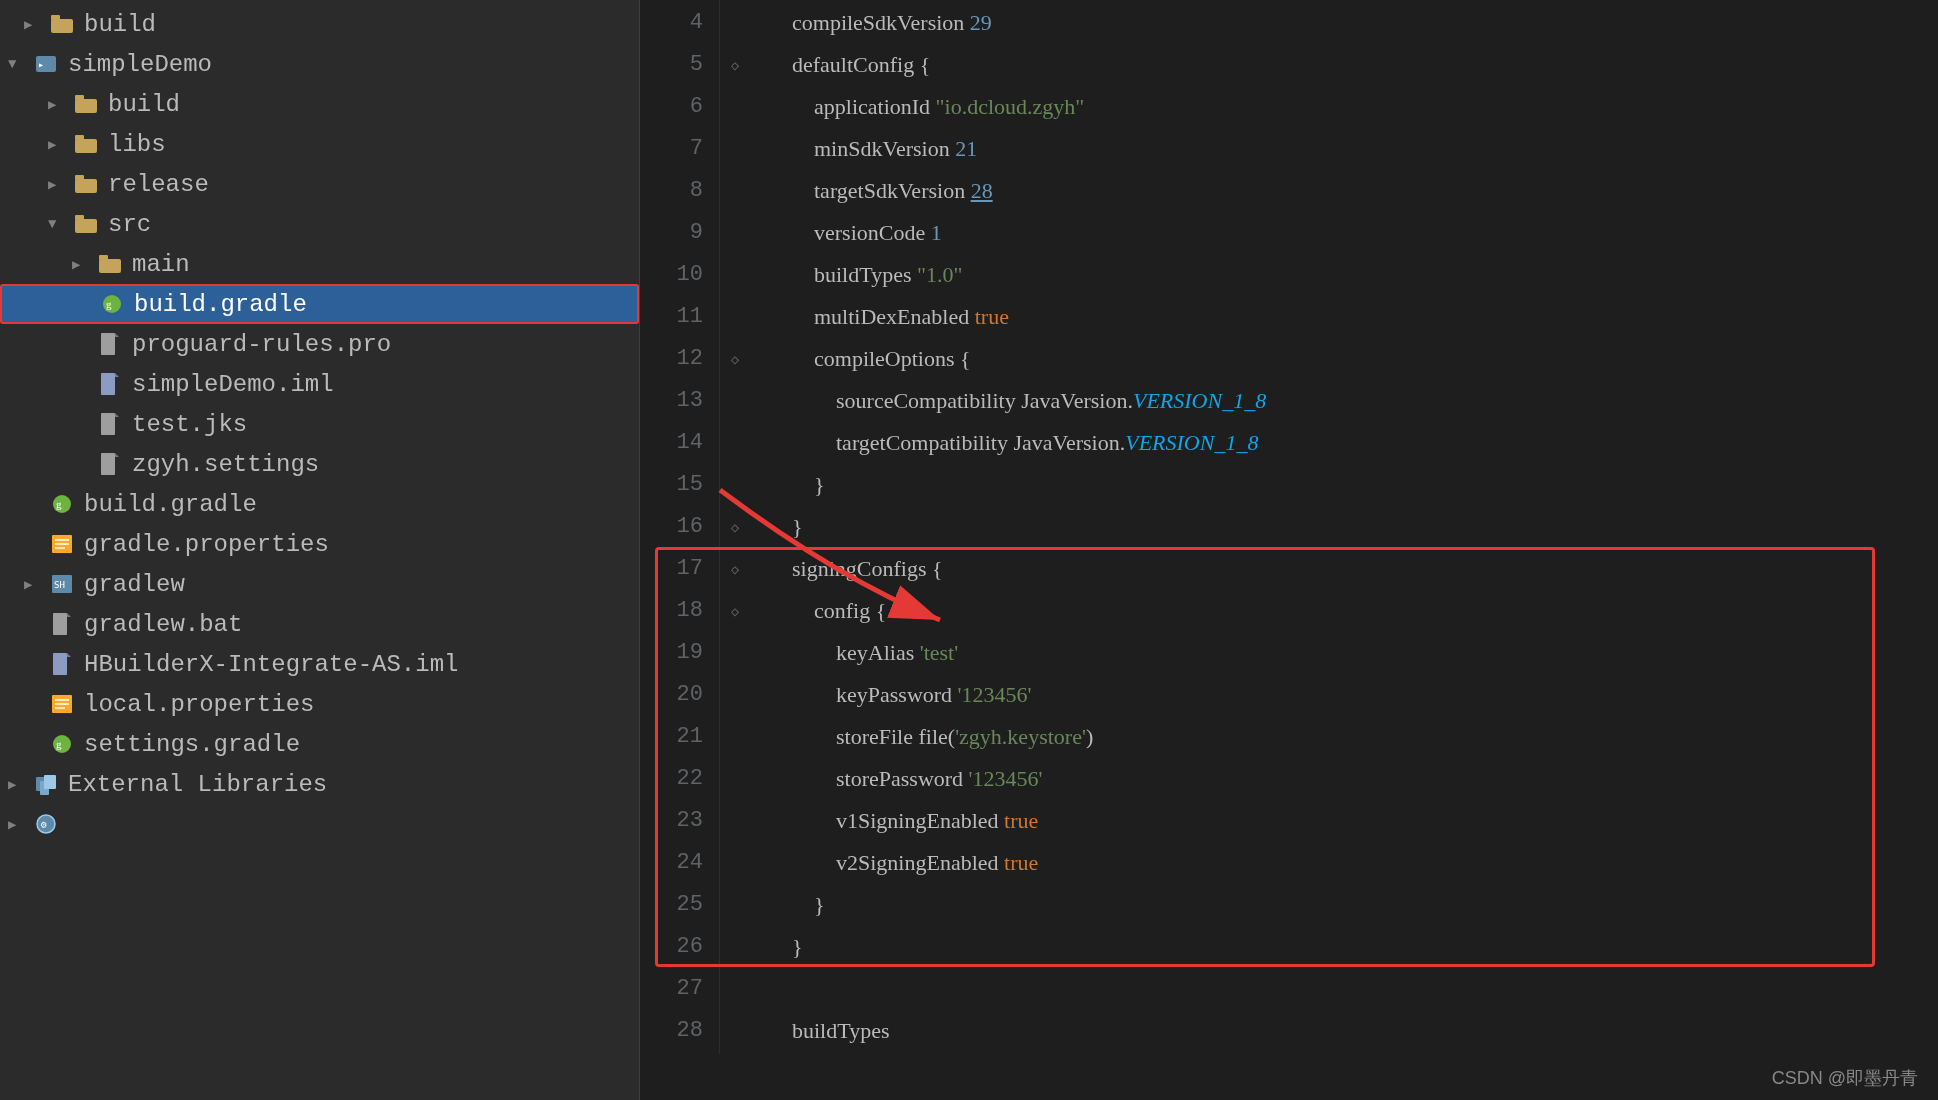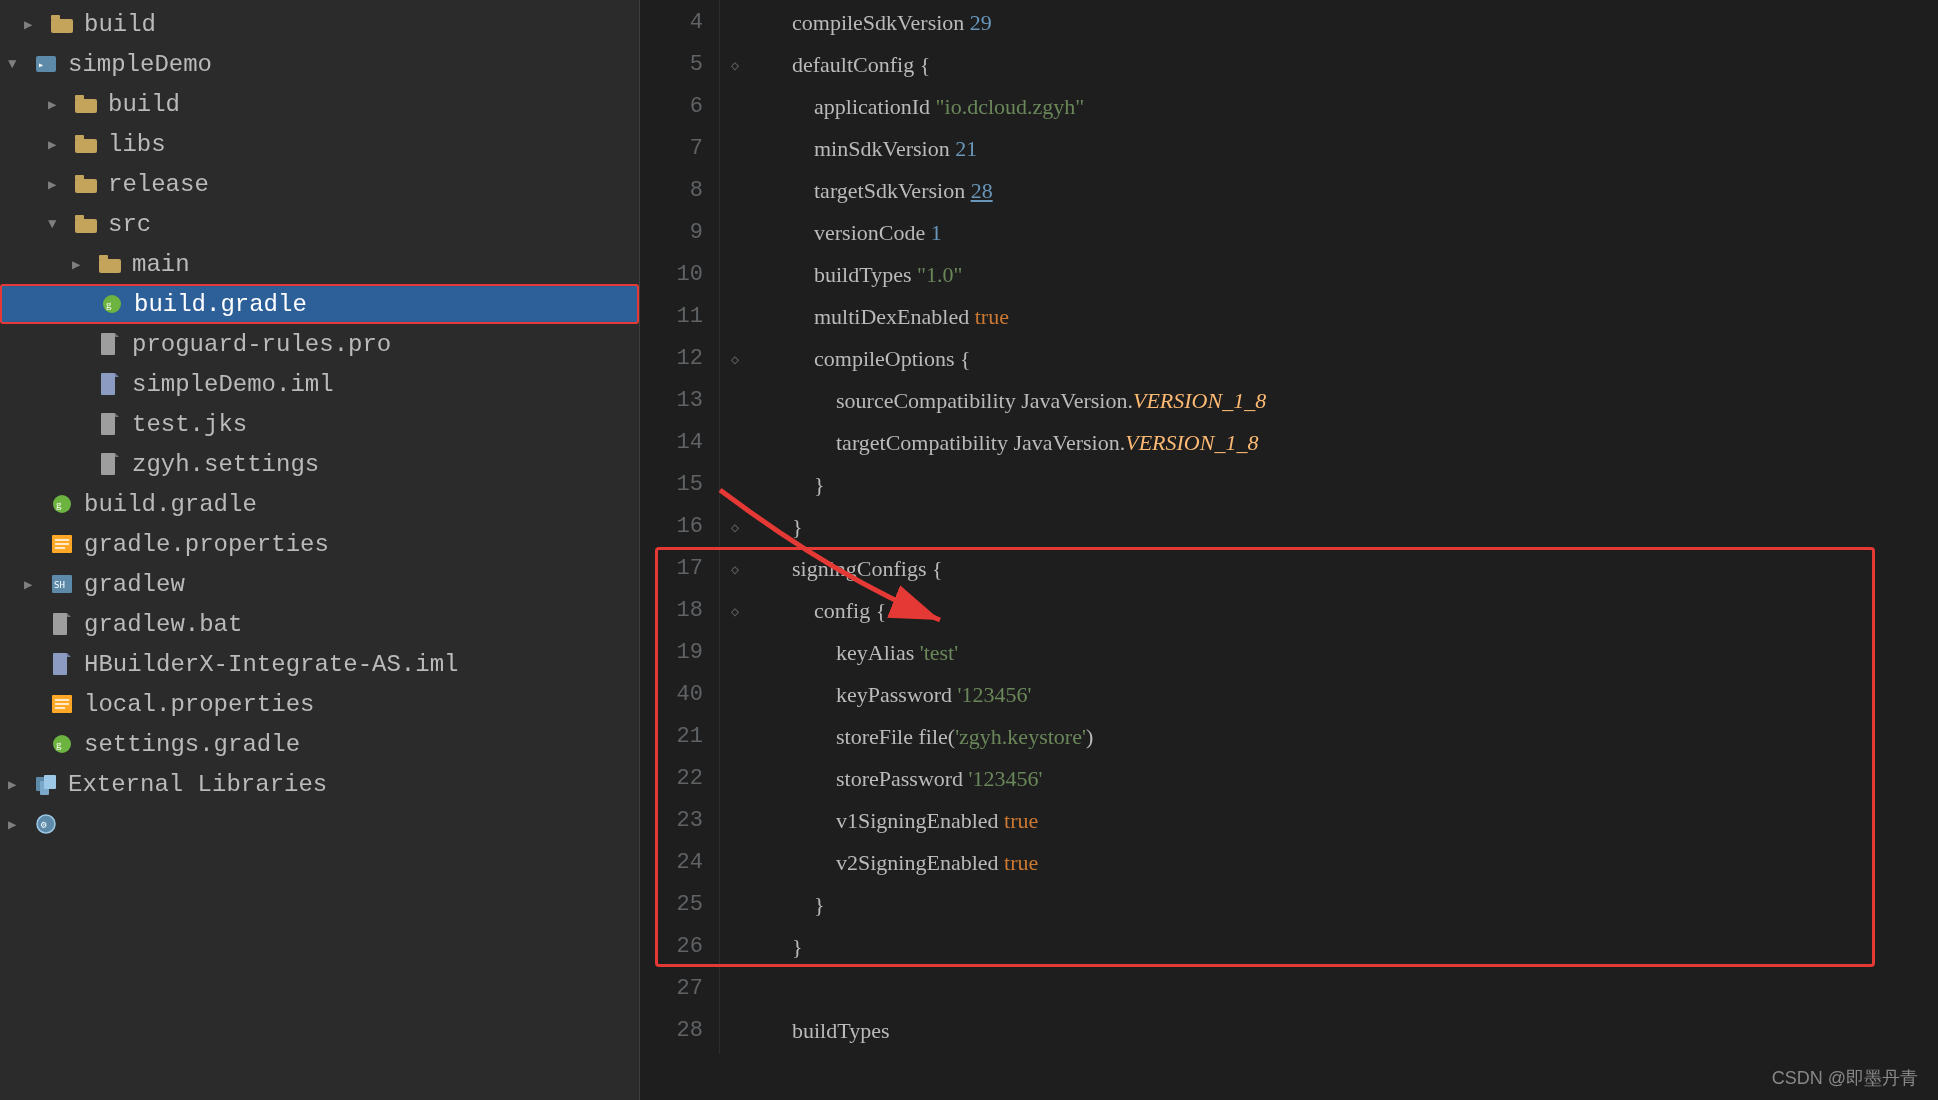--- a/index.html
+++ b/index.html
@@ -123,21 +123,21 @@
 
     .code-line {
       height: 42px;
       white-space: pre;
     }
 
     
     .kw { color: #CC7832; } 
     .str { color: #6A8759; } 
     .num { color: #6897BB; } 
-    .it { color: #fdba74; font-style: italic; } 
+    .it { color: #0ea5e9; font-style: italic; } 
     .plain { color: #bababa; }
 
     
     .watermark {
       position: fixed;
       bottom: 10px;
       right: 20px;
       color: #888;
       font-size: 18px;
       font-family: sans-serif;
@@ -416,21 +416,21 @@
       <span class="line-number">10</span>
       <span class="line-number">11</span>
       <span class="line-number">12</span>
       <span class="line-number">13</span>
       <span class="line-number">14</span>
       <span class="line-number">15</span>
       <span class="line-number">16</span>
       <span class="line-number">17</span>
       <span class="line-number">18</span>
       <span class="line-number">19</span>
-      <span class="line-number">40</span>
+      <span class="line-number">20</span>
       <span class="line-number">21</span>
       <span class="line-number">22</span>
       <span class="line-number">23</span>
       <span class="line-number">24</span>
       <span class="line-number">25</span>
       <span class="line-number">26</span>
       <span class="line-number">27</span>
       <span class="line-number">28</span>
     </div>
 

